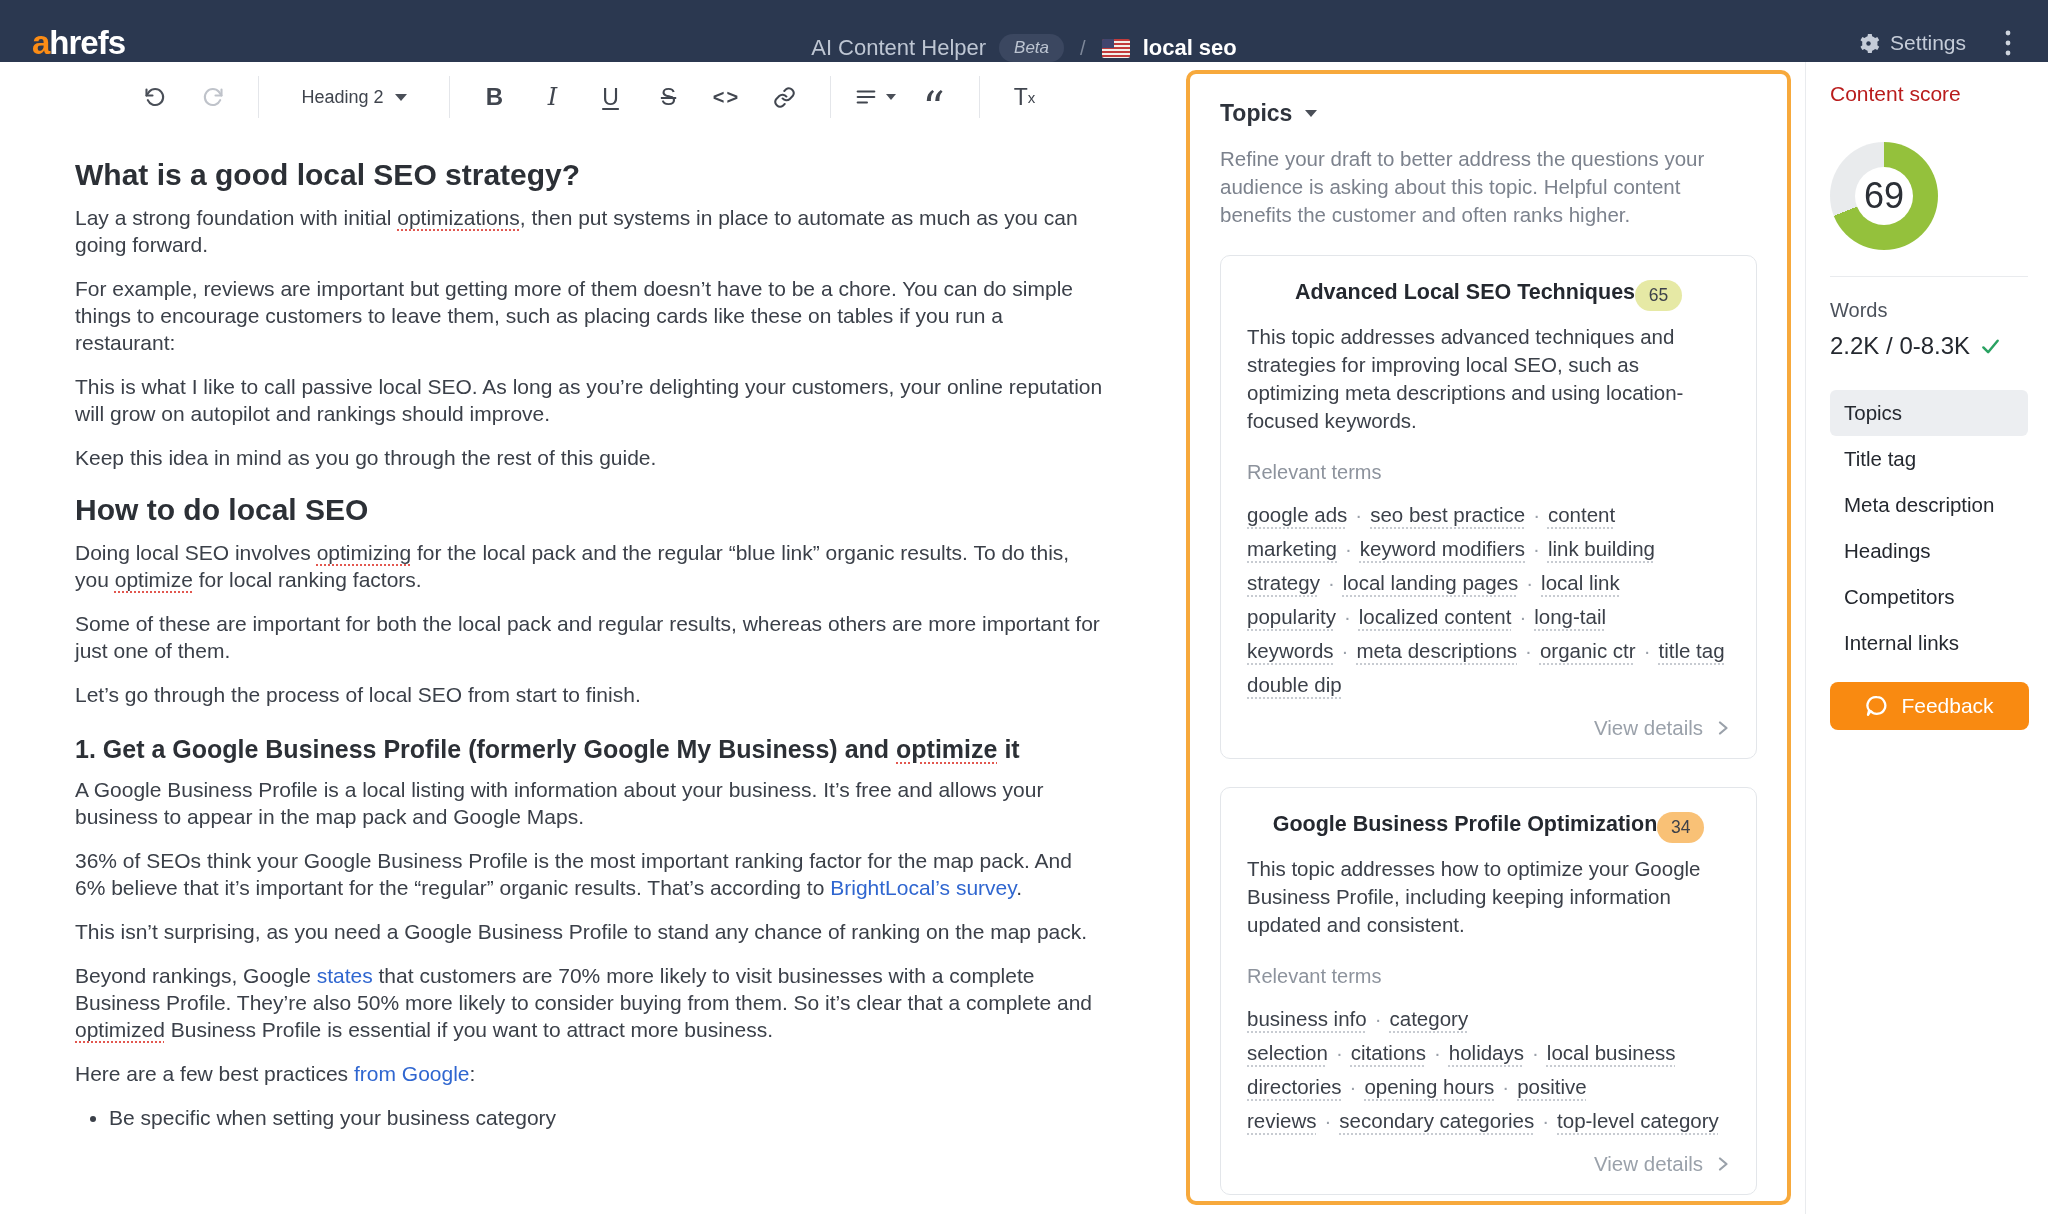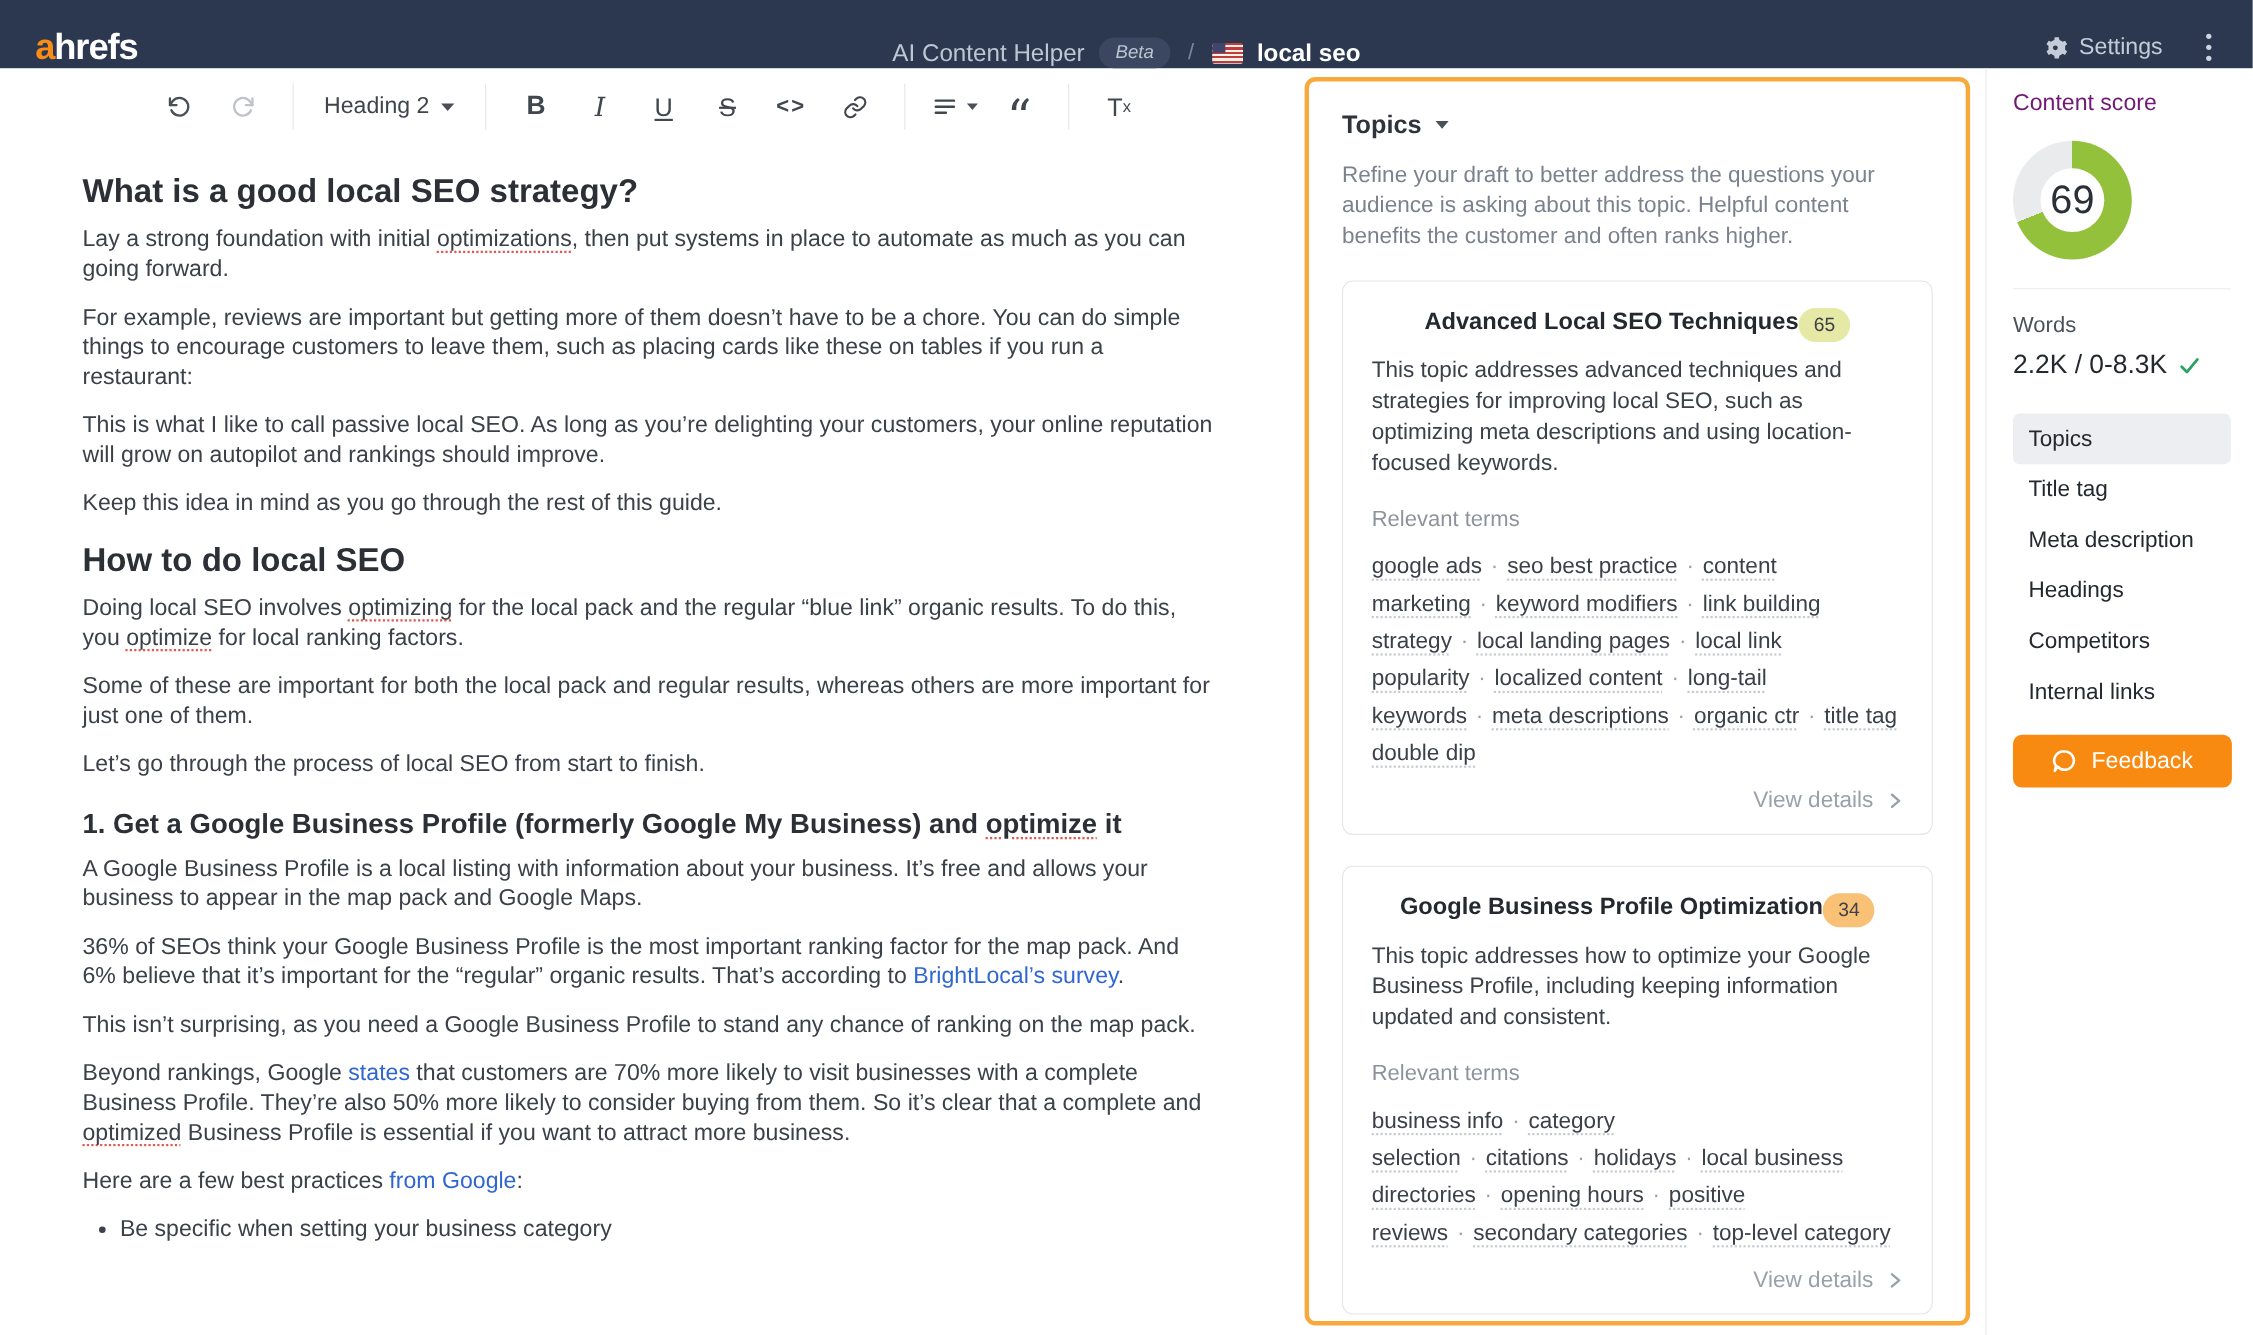--- a/index.html
+++ b/index.html
@@ -43,22 +43,22 @@
     align-items:center; justify-content:center; color:#41464f; cursor:pointer; }
   .tb-sep { width:1px; height:42px; background:#e4e6ea; margin:0 16px; }
   .tb-bold { font-size:24px; font-weight:800; }
   .tb-italic { font-size:24px; font-style:italic; font-family:"DejaVu Serif",serif; }
   .tb-underline { font-size:23px; text-decoration:underline; text-underline-offset:3px; }
   .tb-strike { font-size:23px; text-decoration:line-through; }
   .tb-code { font-size:20px; letter-spacing:2px; font-weight:600; }
   .tb-quote { font-size:44px; font-family:"DejaVu Serif",serif; line-height:10px; padding-top:22px; }
   .tb-clear { font-size:23px; }
   .tb-clear sub { font-size:15px; }
-  .heading-select { display:flex; align-items:center; gap:11px; margin:0 12px; cursor:pointer;
-    color:#3f444d; font-size:21px; }
+  .heading-select { display:flex; align-items:center; gap:11px; margin:0 26px; cursor:pointer;
+    color:#3f444d; font-size:18px; }
   .caret-down { width:0; height:0; border-left:6px solid transparent; border-right:6px solid transparent;
     border-top:7px solid #4a4f58; }
   .redo-dim svg { stroke:#bfc3ca !important; }
 
   
   .article { padding:4px 75px 0 75px; }
   .article h2 { font-size:30px; line-height:38px; font-weight:700; color:#2c3036; margin:20px 0 10px; }
   .article h3 { font-size:25px; line-height:34px; font-weight:700; color:#2c3036; margin:24px 0 10px; }
   .article p { font-size:21px; line-height:27px; margin:0 0 17px; color:#3b4049; }
   .article ul { margin:0 0 17px; padding-left:34px; }
@@ -81,21 +81,21 @@
   .card-desc { font-size:20.5px; line-height:28px; color:#3b4049; margin:0 0 26px; }
   .terms-label { font-size:20px; color:#8d939d; margin-bottom:14px; }
   .terms { font-size:20.5px; line-height:34px; color:#3b4049; }
   .term { text-decoration:underline dotted #c7cbd1; text-decoration-thickness:2px;
     text-underline-offset:5px; cursor:pointer; }
   .term-dot { color:#9aa0a9; margin:0 8px; }
   .view-row { display:flex; justify-content:flex-end; margin-top:14px; }
   .view-details { display:flex; align-items:center; gap:13px; font-size:20.5px; color:#9aa1aa; cursor:pointer; }
 
   
-  .score-label { font-size:21px; color:#701a75; margin-bottom:22px; }
+  .score-label { font-size:21px; color:#b91c1c; margin-bottom:36px; }
   .donut { width:108px; height:108px; border-radius:50%; position:relative; }
   .donut-hole { position:absolute; inset:25px; background:#fff; border-radius:50%;
     display:flex; align-items:center; justify-content:center; }
   .donut-hole span { font-size:36px; color:#2b2f36; }
   .side-divider { border:none; border-top:1px solid #e9ebee; margin:26px 0 22px; }
   .words-label { font-size:20px; color:#4c525c; margin-bottom:10px; }
   .words-value { display:flex; align-items:center; gap:10px; font-size:24px; color:#24282f; }
   .side-nav { margin-top:30px; }
   .nav-item { height:46px; display:flex; align-items:center; padding:0 14px; border-radius:6px;
     font-size:20.5px; color:#24282f; cursor:pointer; }

